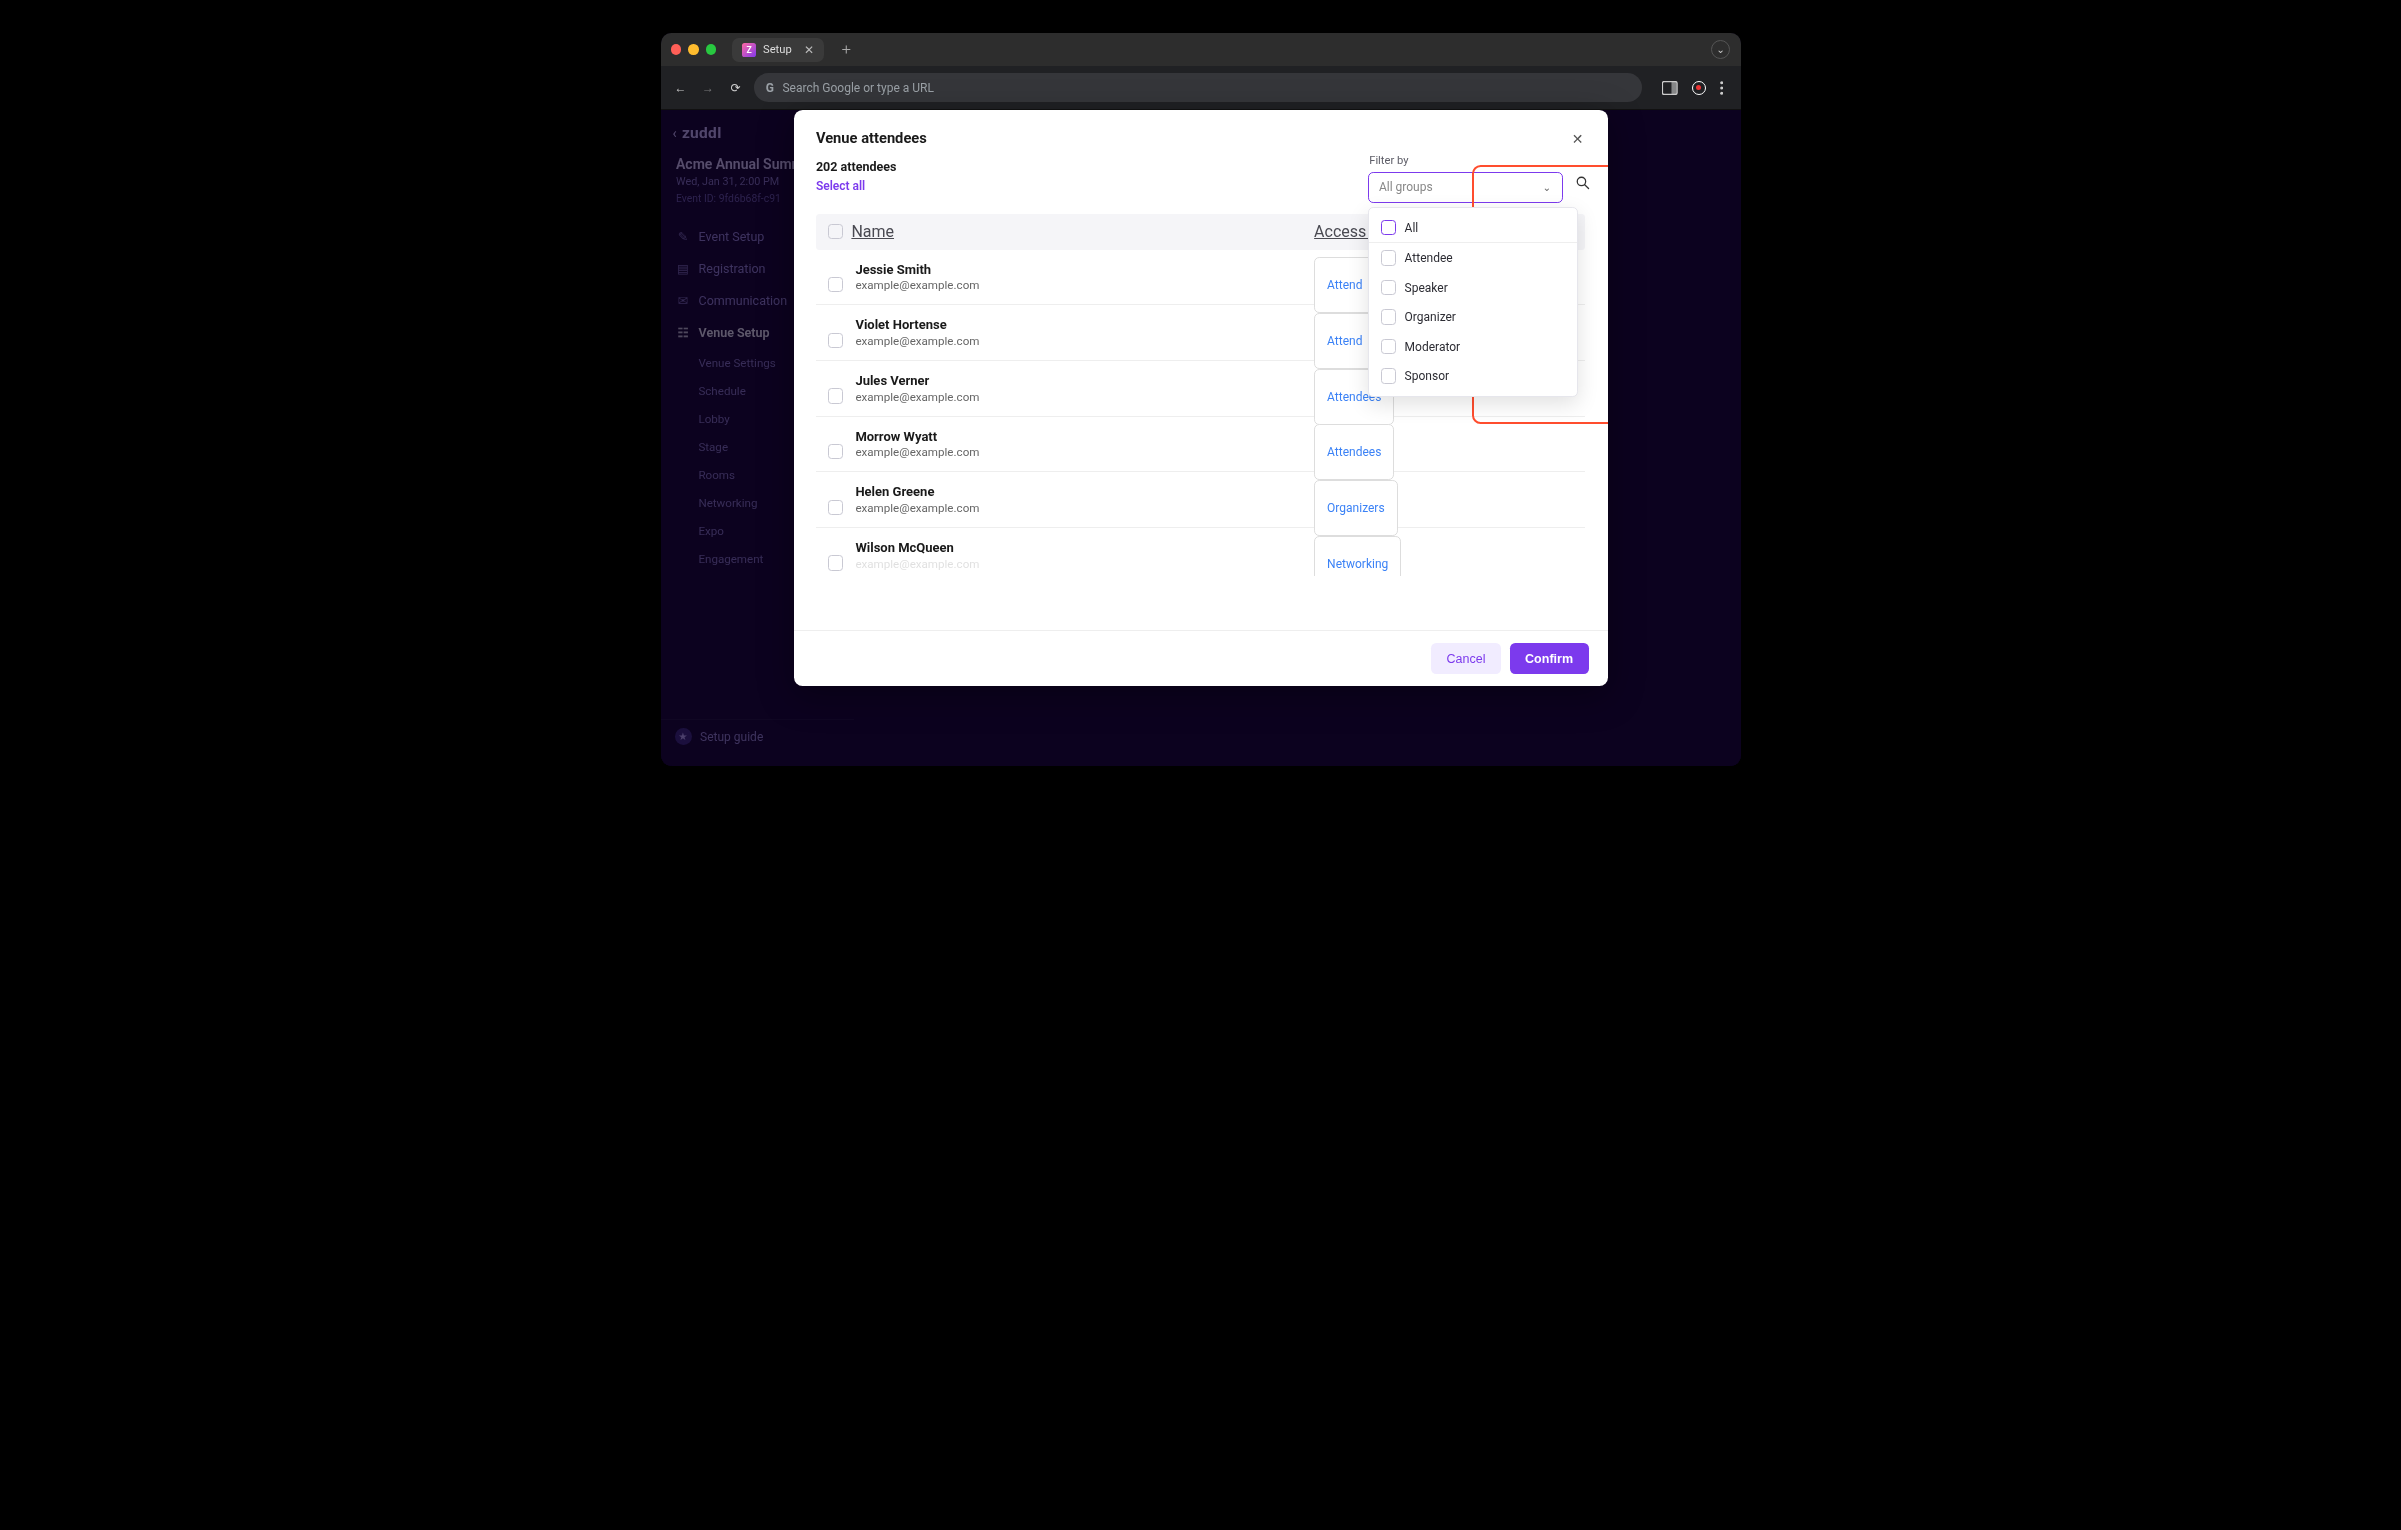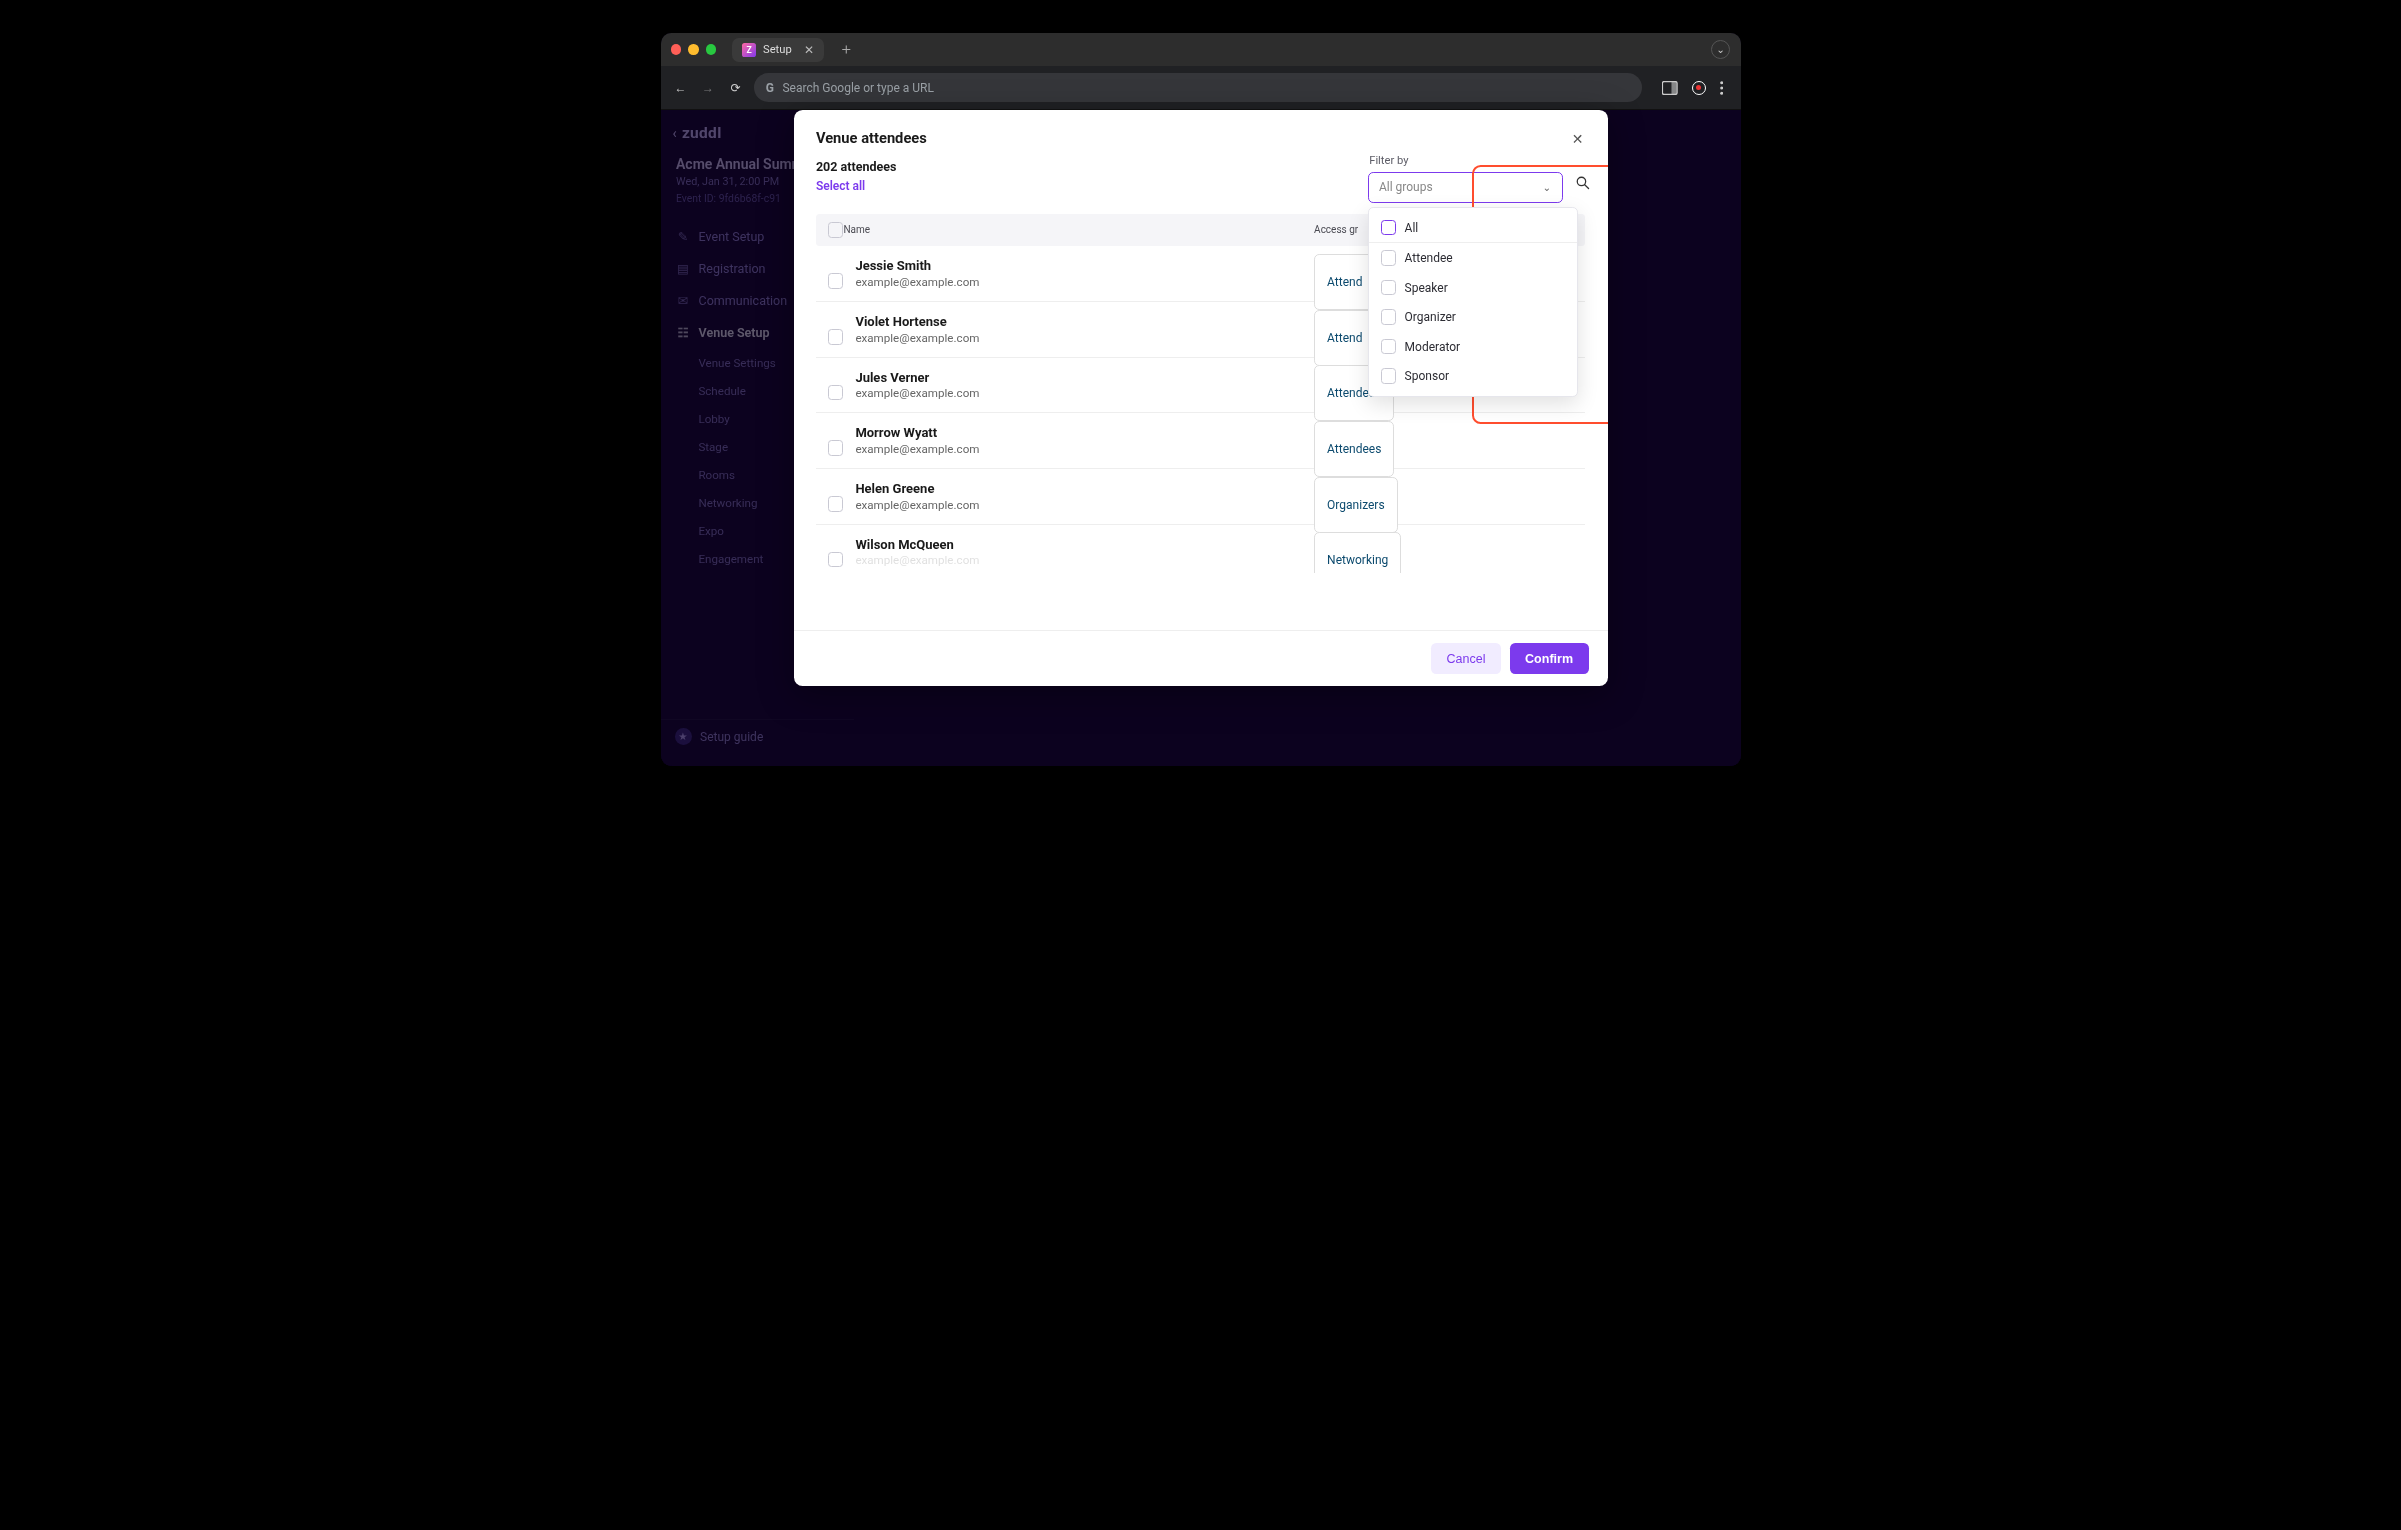--- a/index.html
+++ b/index.html
@@ -179,41 +179,41 @@
     width: 226px;
     height: 259px;
   }
 
   
   .table-head {
     margin: 12px 22.4px 0 22.4px;
     background:#f5f5f8;
     border-radius:3.5px;
     display:flex; align-items:center;
-    padding: 8.6px 12px; gap: 0;
-    font-size:10px; color:#4a4a52;
+    padding: 8.6px 12px; gap: 8px;
+    font-size:16px; color:#4a4a52;text-decoration:underline;
   }
   .col-name { flex: 1; }
   .col-grp { width: 259px; }
 
   
   .rows { padding: 0 22.4px; overflow: hidden; }
   .row {
     display:flex; align-items:flex-end; gap:12px;
     padding: 12px 12px;
     border-bottom: 0.9px solid #eee;
   }
   .ck {
     width:15.5px; height:15.5px; border:1.3px solid #c9c9d3; border-radius:3.5px; flex-shrink:0; cursor:pointer;
   }
   .person { flex:1; }
   .p-name { font-weight:700; font-size:13px; color:#1a1a1a; }
   .p-email { font-size:11.6px; color:#666; margin-top:1.7px;}
   .badge {
-    font-size:12px; color:#0c4a6e;
+    font-size:12px; color:#3b82f6;
     border:0.9px solid #ddd; border-radius:5.2px;
     padding: 20px 12px; background:#fff;
   }
   .badge-wrap { width: 259px; }
 
   .modal-footer {
     margin-top:auto;
     border-top: 0.9px solid #eee;
     padding: 12px 19px;
     display:flex; justify-content:flex-end; gap:8.6px;

